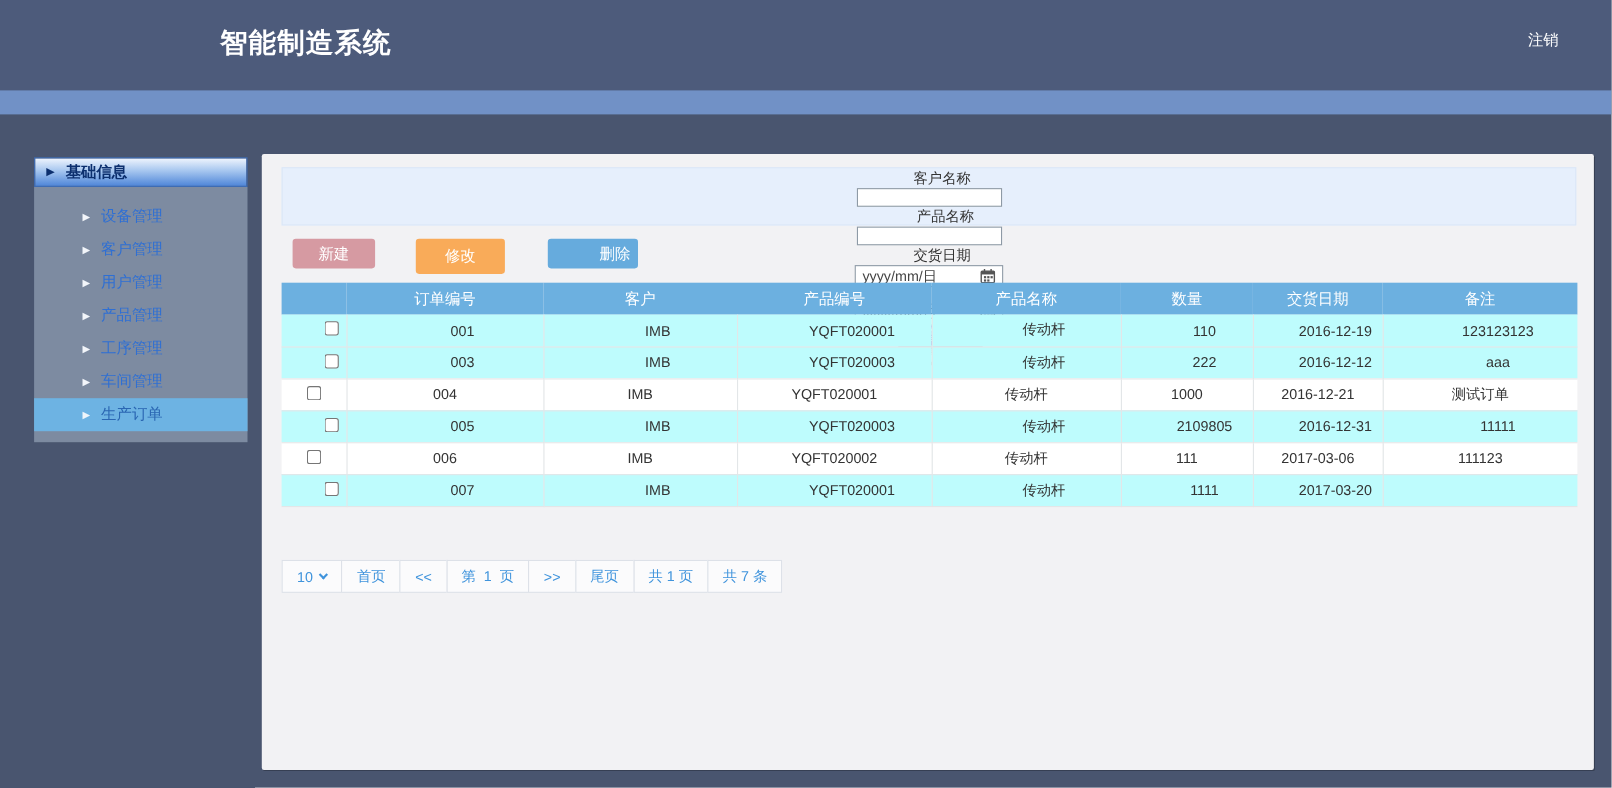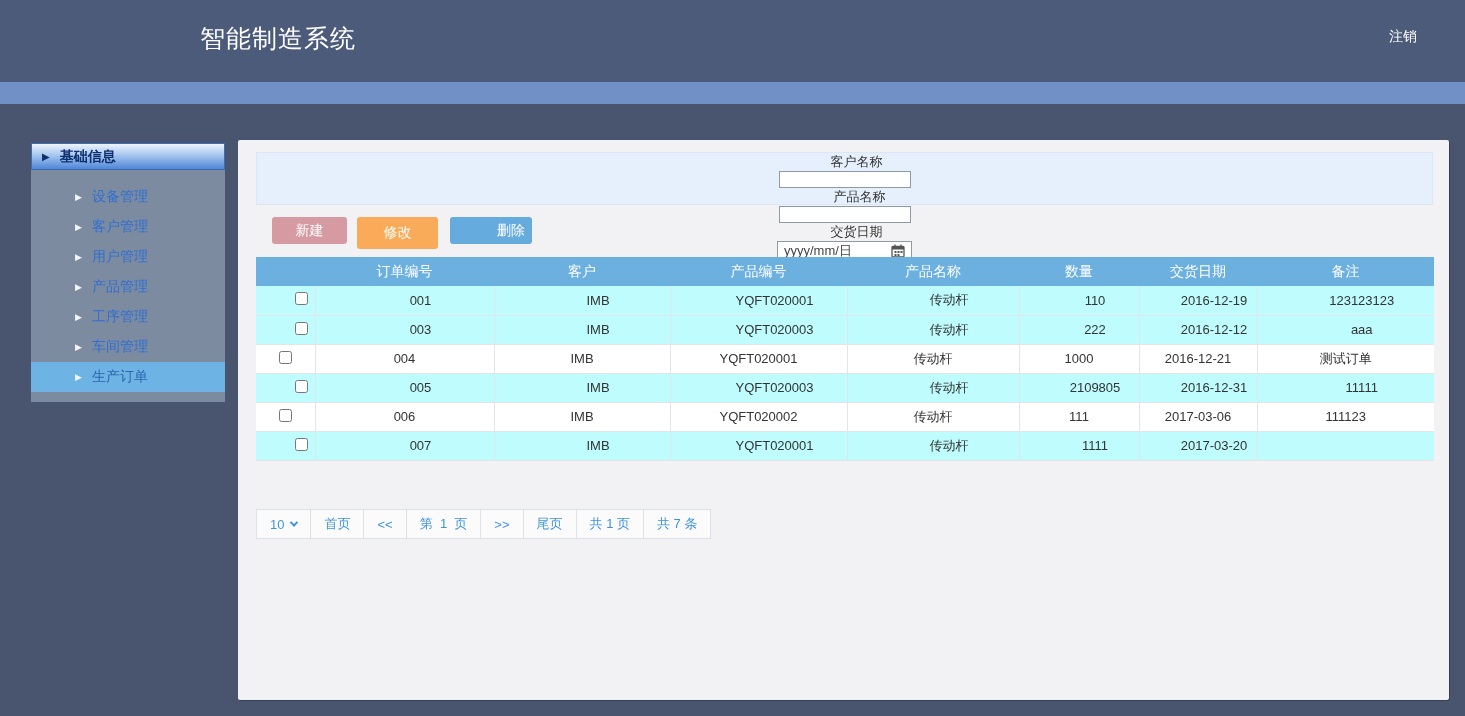--- a/index.html
+++ b/index.html
@@ -10,21 +10,21 @@
     overflow:hidden;
     position:relative;
   }
   
   .app-header {
     height:82px; background:#4d5b7b;
     position:relative;
   }
   .app-title {
     position:absolute; left:200px; top:22px;
-    color:#ffffff; font-size:25px; font-weight:400; letter-spacing:1px;
+    color:#ffffff; font-size:25px; font-weight:700; letter-spacing:1px;
   }
   .logout-link {
     position:absolute; right:48px; top:28px;
     color:#ffffff; font-size:14px; cursor:pointer; text-decoration:none;
   }
   .header-band { height:22px; background:#7191c6; }
 
   
   .sidebar { position:absolute; left:31px; top:143px; width:194px; }
   .side-head {
@@ -73,21 +73,21 @@
   }
   .dash { margin:0 5px; color:#333; }
   .btn {
     border:none; color:#fff; font-size:14px; font-family:inherit;
     border-radius:3px; cursor:pointer;
   }
   .btn-query { width:80px; height:26px; background:#a21caf; margin-left:20px; }
   .btn-clear { width:78px; height:26px; background:#dfa1a6; margin-left:20px; }
 
   
-  .toolbar { position:absolute; left:34px; top:77px; display:flex; }
+  .toolbar { position:absolute; left:28px; top:77px; display:flex;gap:27px; }
   .btn-new  { width:75px; height:27px; background:#d69aa2; }
   .btn-edit { width:81px; height:32px; background:#f9ab59; margin-left:10px; }
   .btn-del  { width:82px; height:27px; background:#66abdd; margin-left:12px;padding-left:40px; }
 
   
   .order-table {
     position:absolute; left:18px; top:117px; width:1178px;
     border-collapse:collapse; table-layout:fixed; font-size:13px;
   }
   .order-table th {

